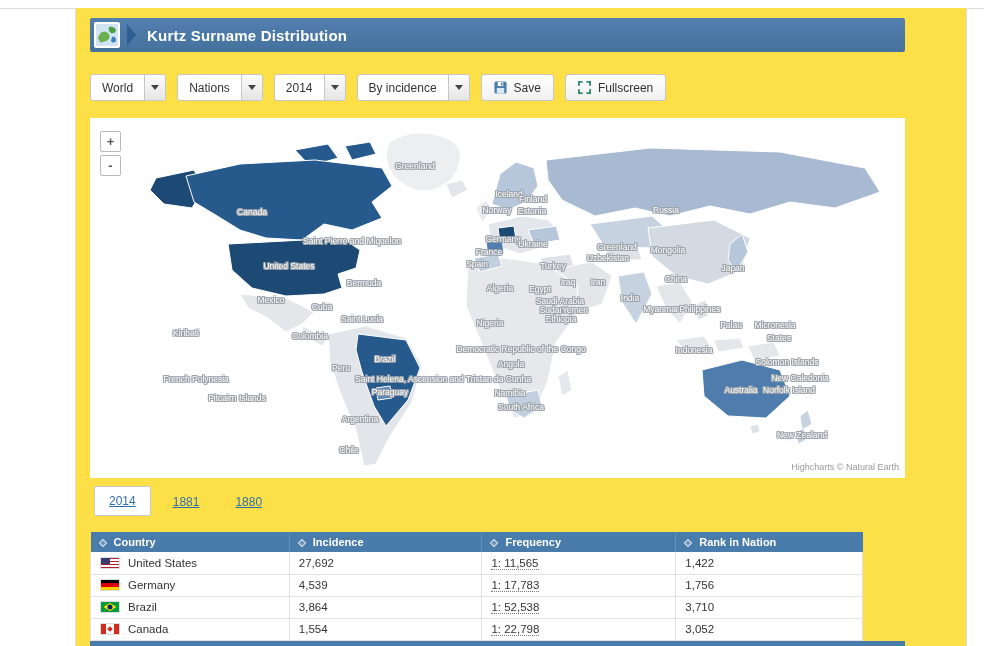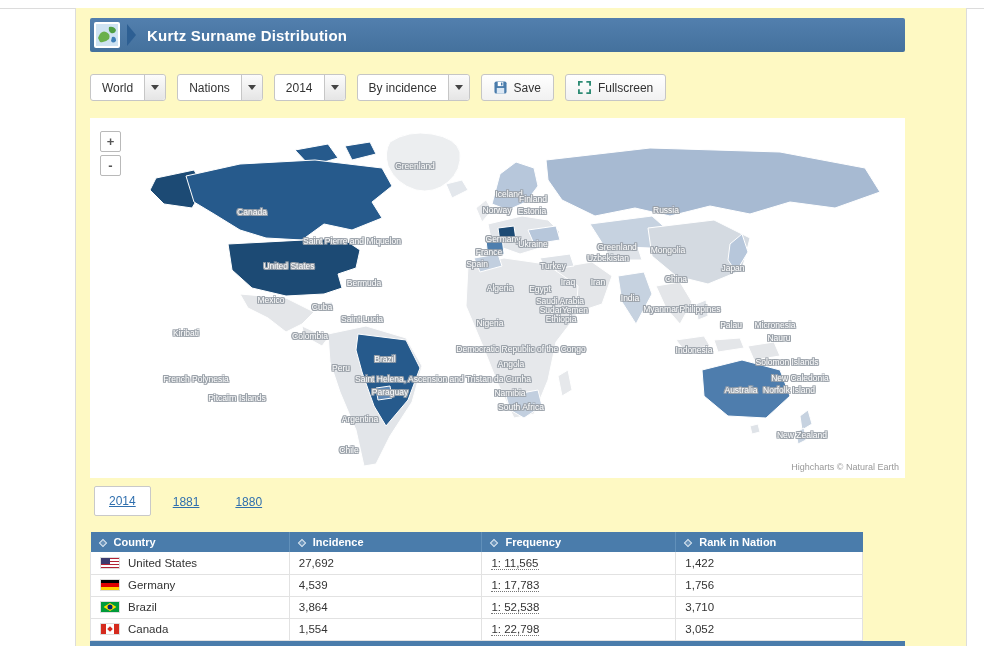--- a/index.html
+++ b/index.html
@@ -5,21 +5,21 @@
   * { box-sizing: border-box; }
   html,body { margin:0; padding:0; }
   body {
     width:984px; height:646px; overflow:hidden; position:relative;
     background:#fff; font-family:"Liberation Sans", sans-serif; color:#333;
   }
   .top-line { position:absolute; top:8px; left:0; width:984px; border-top:1px solid #dcdcdc; }
   .container {
     position:absolute; top:8px; left:75px; width:892px; height:638px;
     border-left:1px solid #dcdcdc; border-right:1px solid #dcdcdc;
-    background:#fef9c3; padding:10px 14px 0;
+    background:#fde047; padding:10px 14px 0;
   }
   
   .module-header {
     width:815px; height:34px; border-radius:2px;
     background:linear-gradient(#527fae,#44719d);
     display:flex; align-items:center;
   }
   .header-icon {
     width:26px; height:26px; margin-left:4px; background:#fff; border-radius:2px;
     display:flex; align-items:center; justify-content:center; flex:0 0 auto;
@@ -275,21 +275,21 @@
         <span class="map-label" style="left: 518px; top: 140px;">Uzbekistan</span>
         <span class="map-label" style="left: 578px; top: 132px;">Mongolia</span>
         <span class="map-label" style="left: 586px; top: 161px;">China</span>
         <span class="map-label" style="left: 643px; top: 150px;">Japan</span>
         <span class="map-label" style="left: 540px; top: 180px;">India</span>
         <span class="map-label" style="left: 571px; top: 191px;">Myanmar</span>
         <span class="map-label" style="left: 610px; top: 191px;">Philippines</span>
         <span class="map-label" style="left: 641px; top: 207px;">Palau</span>
         <span class="map-label" style="left: 685px; top: 207px;">Micronesia</span>
         <span class="map-label" style="left: 604px; top: 232px;">Indonesia</span>
-        <span class="map-label" style="left: 689px; top: 220px;">Nauru</span>
+        <span class="map-label" style="left: 689px; top: 220px;">States</span>
         <span class="map-label" style="left: 697px; top: 244px;">Solomon Islands</span>
         <span class="map-label" style="left: 710px; top: 260px;">New Caledonia</span>
         <span class="map-label" style="left: 699px; top: 272px;">Norfolk Island</span>
         <span class="map-label" style="left: 651px; top: 272px;">Australia</span>
         <span class="map-label" style="left: 712px; top: 317px;">New Zealand</span>
       </div>
     <span class="attribution">Highcharts © Natural Earth</span>
   </div>
 
   <div class="tabs">

